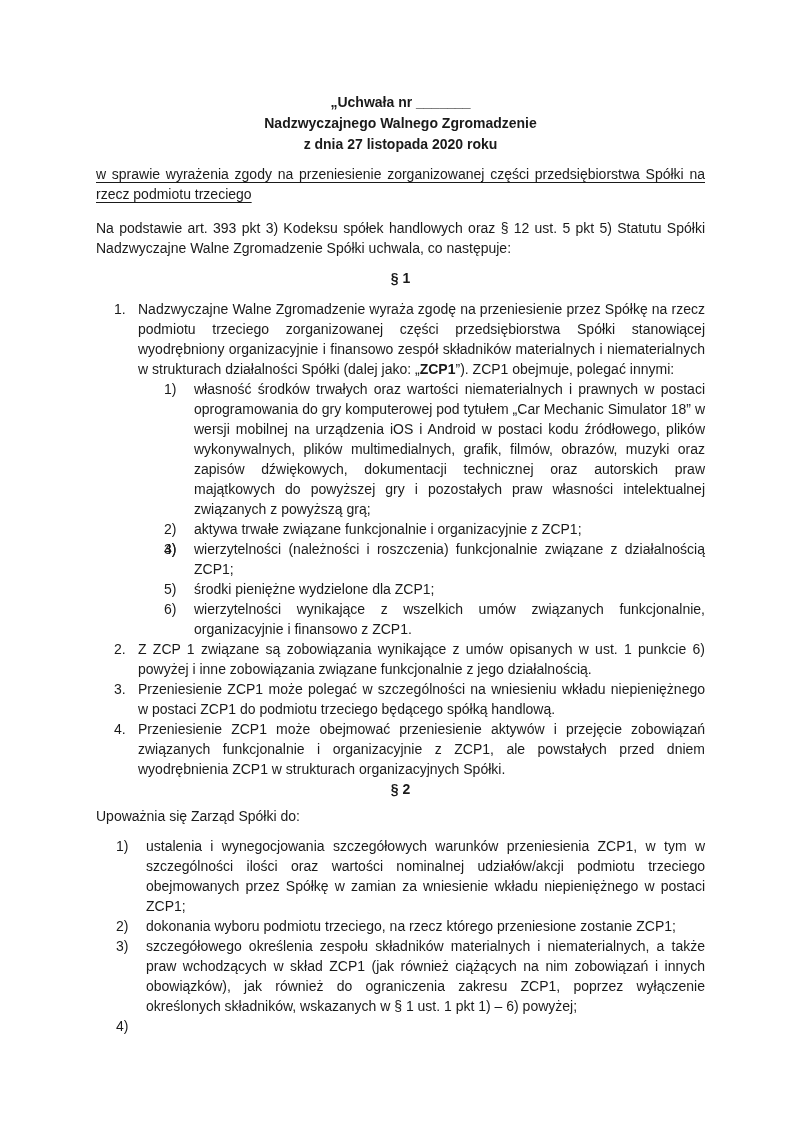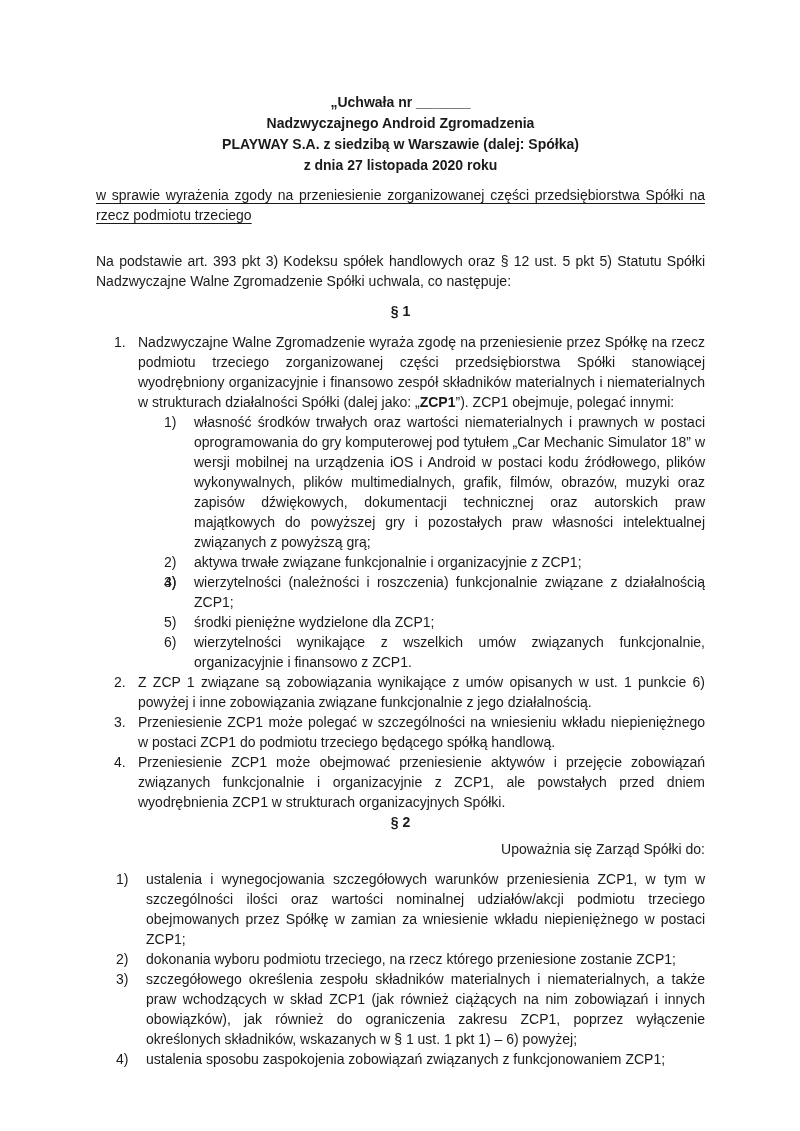--- a/index.html
+++ b/index.html
@@ -23,30 +23,30 @@
     line-height: 21px;
   }
   .doc-header .hline { white-space: pre-wrap; }
   .subject {
     margin-top: 9px;
     text-align: justify;
     text-decoration: underline;
     text-underline-offset: 3px;
   }
   .intro {
-    margin-top: 26px;
+    margin-top: 14px;
     text-align: justify;
   }
   .sec-heading {
     margin-top: 10px;
     text-align: center;
     font-weight: bold;
   }
   .sec-heading.tight { margin-top: 0px; }
-  .sec2-intro { margin-top: 7px; text-align: right; }
+  .sec2-intro { margin-top: 7px; text-align: left; }
   .list { margin: 0; padding: 0; }
   .list1 { margin-top: 11px; }
   .list2 { margin-top: 10px; }
   .li {
     position: relative;
     text-align: justify;
   }
   .list1 > .li { padding-left: 42px; }
   .list1 > .li > .marker { position: absolute; left: 18px; top: 0; }
   .sublist > .li { padding-left: 56px; }
@@ -55,22 +55,21 @@
   .list2 > .li > .marker { position: absolute; left: 20px; top: 0; }
   .b { font-weight: bold; }
 </style>
 </head>
 <body>
 
 <div class="page">
 
   <div class="doc-header">
     <div class="hline">„Uchwała nr _______</div>
-    <div class="hline">Nadzwyczajnego Android Zgromadzenia</div>
-    <div class="hline">PLAYWAY S.A. z siedzibą w Warszawie (dalej: Spółka)</div>
+    <div class="hline">Nadzwyczajnego Walnego Zgromadzenie</div>
     <div class="hline">z dnia 27 listopada 2020 roku</div>
   </div>
 
   <div class="subject">w sprawie wyrażenia zgody na przeniesienie zorganizowanej części przedsiębiorstwa Spółki na rzecz podmiotu trzeciego</div>
 
   <div class="intro">Na podstawie art. 393 pkt 3) Kodeksu spółek handlowych oraz § 12 ust. 5 pkt 5) Statutu Spółki Nadzwyczajne Walne Zgromadzenie Spółki uchwala, co następuje:</div>
 
   <div class="sec-heading">§ 1</div>
 
   <div class="list list1">
@@ -135,17 +134,16 @@
     <div class="li">
       <span class="marker">2)</span>
       <span>dokonania wyboru podmiotu trzeciego, na rzecz którego przeniesione zostanie ZCP1;</span>
     </div>
     <div class="li">
       <span class="marker">3)</span>
       <span>szczegółowego określenia zespołu składników materialnych i niematerialnych, a także praw wchodzących w skład ZCP1 (jak również ciążących na nim zobowiązań i innych obowiązków), jak również do ograniczenia zakresu ZCP1, poprzez wyłączenie określonych składników, wskazanych w § 1 ust. 1 pkt 1) – 6) powyżej;</span>
     </div>
     <div class="li">
       <span class="marker">4)</span>
-      <span>ustalenia sposobu zaspokojenia zobowiązań związanych z funkcjonowaniem ZCP1;</span>
     </div>
   </div>
 
 </div>
 
 </body></html>

